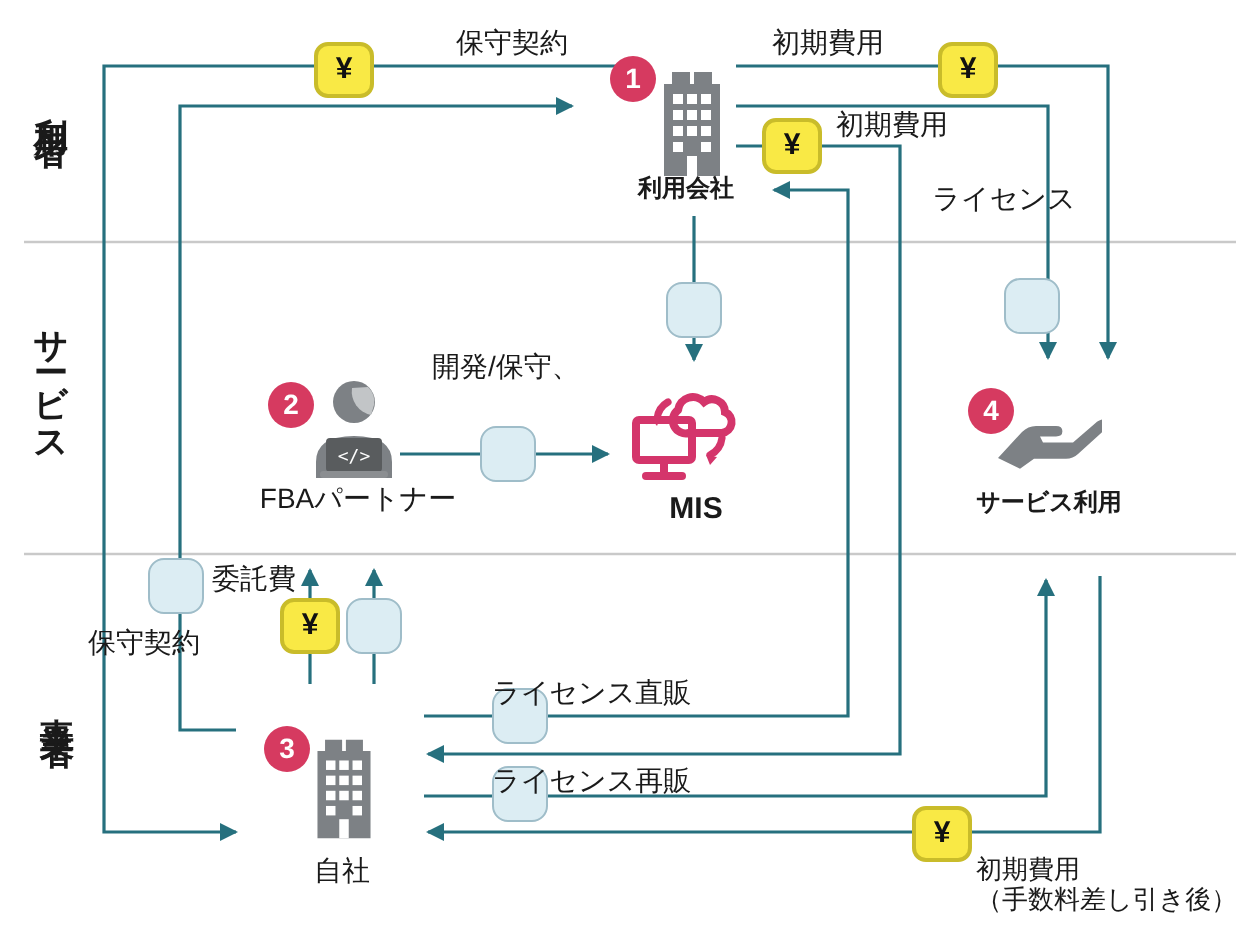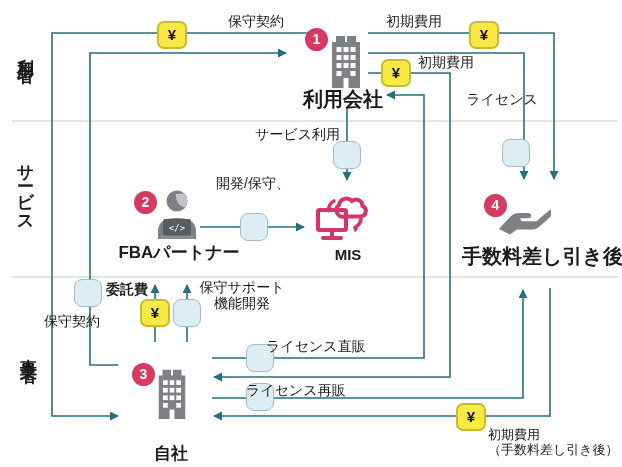--- a/index.html
+++ b/index.html
@@ -4,22 +4,22 @@
 <style>
   html,body{margin:0;padding:0;background:#fff;}
   .stage{
     position:relative;width:622px;height:467px;background:#ffffff;
     font-family:"Liberation Sans","DejaVu Sans",sans-serif;color:#1a1a1a;overflow:hidden;
   }
   .layer{position:absolute;left:0;top:0;}
   .lbl{position:absolute;font-size:14px;line-height:15.5px;white-space:nowrap;}
   .lbl.center{text-align:center;}
   .lbl.small{font-size:13px;line-height:15px;}
-  .ent{position:absolute;font-weight:bold;font-size:20px;text-align:center;white-space:nowrap;}
-  .ent.plain{font-weight:bold;font-size:17px;}
+  .ent{position:absolute;font-weight:bold;font-size:12px;text-align:center;white-space:nowrap;}
+  .ent.plain{font-weight:normal;font-size:14px;}
   .band{
     position:absolute;writing-mode:vertical-rl;text-orientation:upright;
     font-weight:bold;font-size:17px;letter-spacing:4px;white-space:nowrap;
   }
   .badge{
     position:absolute;width:23px;height:23px;border-radius:50%;background:#d63a60;
     color:#fff;font-weight:bold;font-size:14px;line-height:23px;text-align:center;
   }
   .node{
     position:absolute;width:28px;height:28px;border-radius:8px;
@@ -92,31 +92,26 @@
   <div class="yen" style="left:381px;top:59px;">¥</div>
   <div class="yen" style="left:140px;top:299px;">¥</div>
   <div class="yen" style="left:456px;top:403px;">¥</div>
 
   <div class="lbl" style="left:228px;top:14px;">保守契約</div>
   <div class="lbl" style="left:386px;top:14px;">初期費用</div>
   <div class="lbl" style="left:418px;top:55px;">初期費用</div>
   <div class="lbl center" style="left:460px;top:92px;width:84px;">
     <div>ライセンス</div>
   </div>
-  <div class="lbl" style="left:255px;top:127px;">サービス利用</div>
   <div class="lbl center" style="left:203px;top:176px;width:100px;text-align:center;">
     <div>開発/保守、</div>
   </div>
-  <div class="lbl" style="left:106px;top:282px;font-weight:bold;">委託費</div>
+  <div class="lbl" style="left:106px;top:282px;">委託費</div>
   <div class="lbl" style="left:44px;top:314px;">保守契約</div>
-  <div class="lbl center" style="left:198px;top:280px;width:88px;">
-    <div>保守サポート</div>
-    <div>機能開発</div>
-  </div>
-  <div class="lbl" style="left:246px;top:339px;margin-left:20px;">ライセンス直販</div>
+  <div class="lbl" style="left:246px;top:339px;">ライセンス直販</div>
   <div class="lbl" style="left:246px;top:383px;text-align:right;">ライセンス再販</div>
   <div class="lbl small" style="left:488px;top:427px;">
     <div>初期費用</div>
     <div>（手数料差し引き後）</div>
   </div>
 
   <div class="badge" style="left:305px;top:28px;">1</div>
   <div class="badge" style="left:134px;top:191px;">2</div>
   <div class="badge" style="left:132px;top:363px;">3</div>
   <div class="badge" style="left:484px;top:194px;">4</div>
@@ -187,16 +182,16 @@
         <rect x="9.5" y="37" width="5" height="5"></rect>
           <rect x="23.5" y="37" width="5" height="5"></rect>
         <rect x="16.5" y="44" width="5" height="10"></rect>
       </g>
     </svg>
   </div>
 
   <div class="ent" style="left:303px;top:86px;width:80px;">利用会社</div>
   <div class="ent plain" style="left:104px;top:241px;width:150px;">FBAパートナー</div>
   <div class="ent" style="left:325px;top:246px;width:46px;font-size:15px;">MIS</div>
-  <div class="ent" style="left:462px;top:243px;width:125px;">手数料差し引き後</div>
-  <div class="ent plain" style="left:148px;top:442px;width:46px;">自社</div>
+  <div class="ent" style="left:462px;top:243px;width:125px;">サービス利用</div>
+  <div class="ent plain" style="left:148px;top:427px;width:46px;">自社</div>
 
 </div>
 
 </body></html>

